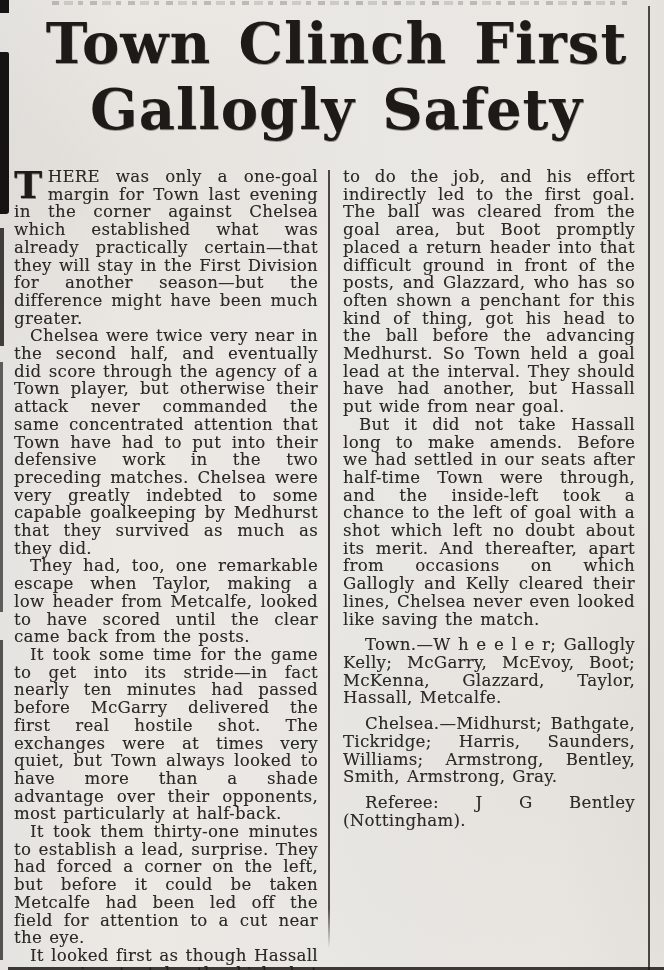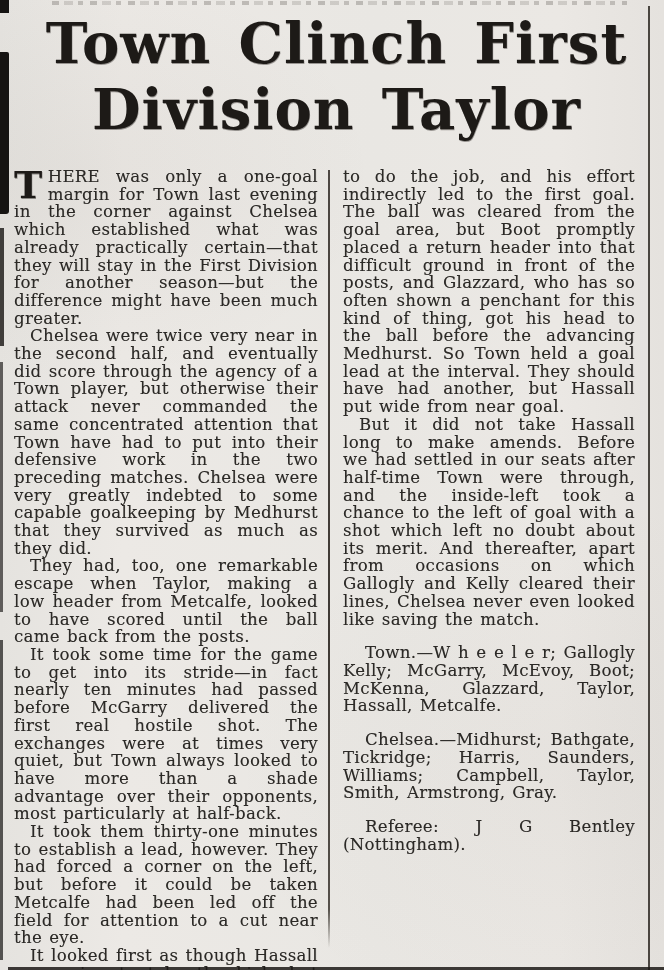--- a/index.html
+++ b/index.html
@@ -52,21 +52,21 @@
     margin:0;
     font-size:16.5px;
     line-height:17.7px;
     letter-spacing:0.35px;
     word-spacing:1.5px;
     text-align:justify;
     text-indent:16px;
     text-shadow:0.3px 0.3px 0 rgba(43,41,38,0.35);
   }
   p.lead { text-indent:0; }
-  p.gap  { margin-top:16px; }
+  p.gap  { margin-top:8px; }
   p.list-para { text-indent:22px; }
 
   .dropcap {
     float:left;
     font-size:38px; line-height:31px;
     font-weight:bold;
     margin:1px 5px 0 0;
     color:#1d1a17;
     text-shadow:0.6px 0.6px 0 rgba(29,26,23,0.45);
   }
@@ -89,41 +89,41 @@
 </style>
 </head>
 <body>
 
 <div class="page">
 
   <div class="top-fragments"></div>
 
   <div class="headline">
     <div class="hl-line">Town Clinch First</div>
-    <div class="hl-line">Division Taylor</div>
+    <div class="hl-line">Gallogly Safety</div>
   </div>
 
   <div class="columns">
 
     <div class="col-left">
       <p class="lead"><span class="dropcap">T</span><span>HERE was only a one-goal margin for Town last evening in the corner against Chelsea which established what was already practically certain—that they will stay in the First Division for another season—but the difference might have been much greater.</span></p>
       <p>Chelsea were twice very near in the second half, and eventually did score through the agency of a Town player, but otherwise their attack never commanded the same concentrated attention that Town have had to put into their defensive work in the two preceding matches. Chelsea were very greatly indebted to some capable goalkeeping by Medhurst that they survived as much as they did.</p>
-      <p>They had, too, one remarkable escape when Taylor, making a low header from Metcalfe, looked to have scored until the ball came back from the posts.</p>
+      <p>They had, too, one remarkable escape when Taylor, making a low header from Metcalfe, looked to have scored until the clear came back from the posts.</p>
       <p>It took some time for the game to get into its stride—in fact nearly ten minutes had passed before McGarry delivered the first real hostile shot. The exchanges were at times very quiet, but Town always looked to have more than a shade advantage over their opponents, most particularly at half-back.</p>
-      <p>It took them thirty-one minutes to establish a lead, however. They had forced a corner on the left, but before it could be taken Metcalfe had been led off the field for attention to a cut near the eye.</p>
+      <p>It took them thirty-one minutes to establish a lead, surprise. They had forced a corner on the left, but before it could be taken Metcalfe had been led off the field for attention to a cut near the eye.</p>
       <p>It looked first as though Hassall was going to take the kick, but McKenna was summoned across</p>
     </div>
 
     <div class="col-divider"></div>
 
     <div class="col-right">
       <p class="lead">to do the job, and his effort indirectly led to the first goal. The ball was cleared from the goal area, but Boot promptly placed a return header into that difficult ground in front of the posts, and Glazzard, who has so often shown a penchant for this kind of thing, got his head to the ball before the advancing Medhurst. So Town held a goal lead at the interval. They should have had another, but Hassall put wide from near goal.</p>
       <p>But it did not take Hassall long to make amends. Before we had settled in our seats after half-time Town were through, and the inside-left took a chance to the left of goal with a shot which left no doubt about its merit. And thereafter, apart from occasions on which Gallogly and Kelly cleared their lines, Chelsea never even looked like saving the match.</p>
       <p class="gap list-para">Town.—W h e e l e r; Gallogly Kelly; McGarry, McEvoy, Boot; McKenna, Glazzard, Taylor, Hassall, Metcalfe.</p>
-      <p class="gap list-para">Chelsea.—Midhurst; Bathgate, Tickridge; Harris, Saunders, Williams; Campbell, Taylor, Smith, Armstrong, Gray.</p>
+      <p class="gap list-para">Chelsea.—Midhurst; Bathgate, Tickridge; Harris, Saunders, Williams; Armstrong, Bentley, Smith, Armstrong, Gray.</p>
       <p class="gap list-para">Referee: J G Bentley (Nottingham).</p>
 
     </div>
 
   </div>
 
   <div class="edge edge-a"></div>
   <div class="edge edge-b"></div>
   <div class="edge edge-c"></div>
   <div class="edge edge-d"></div>

